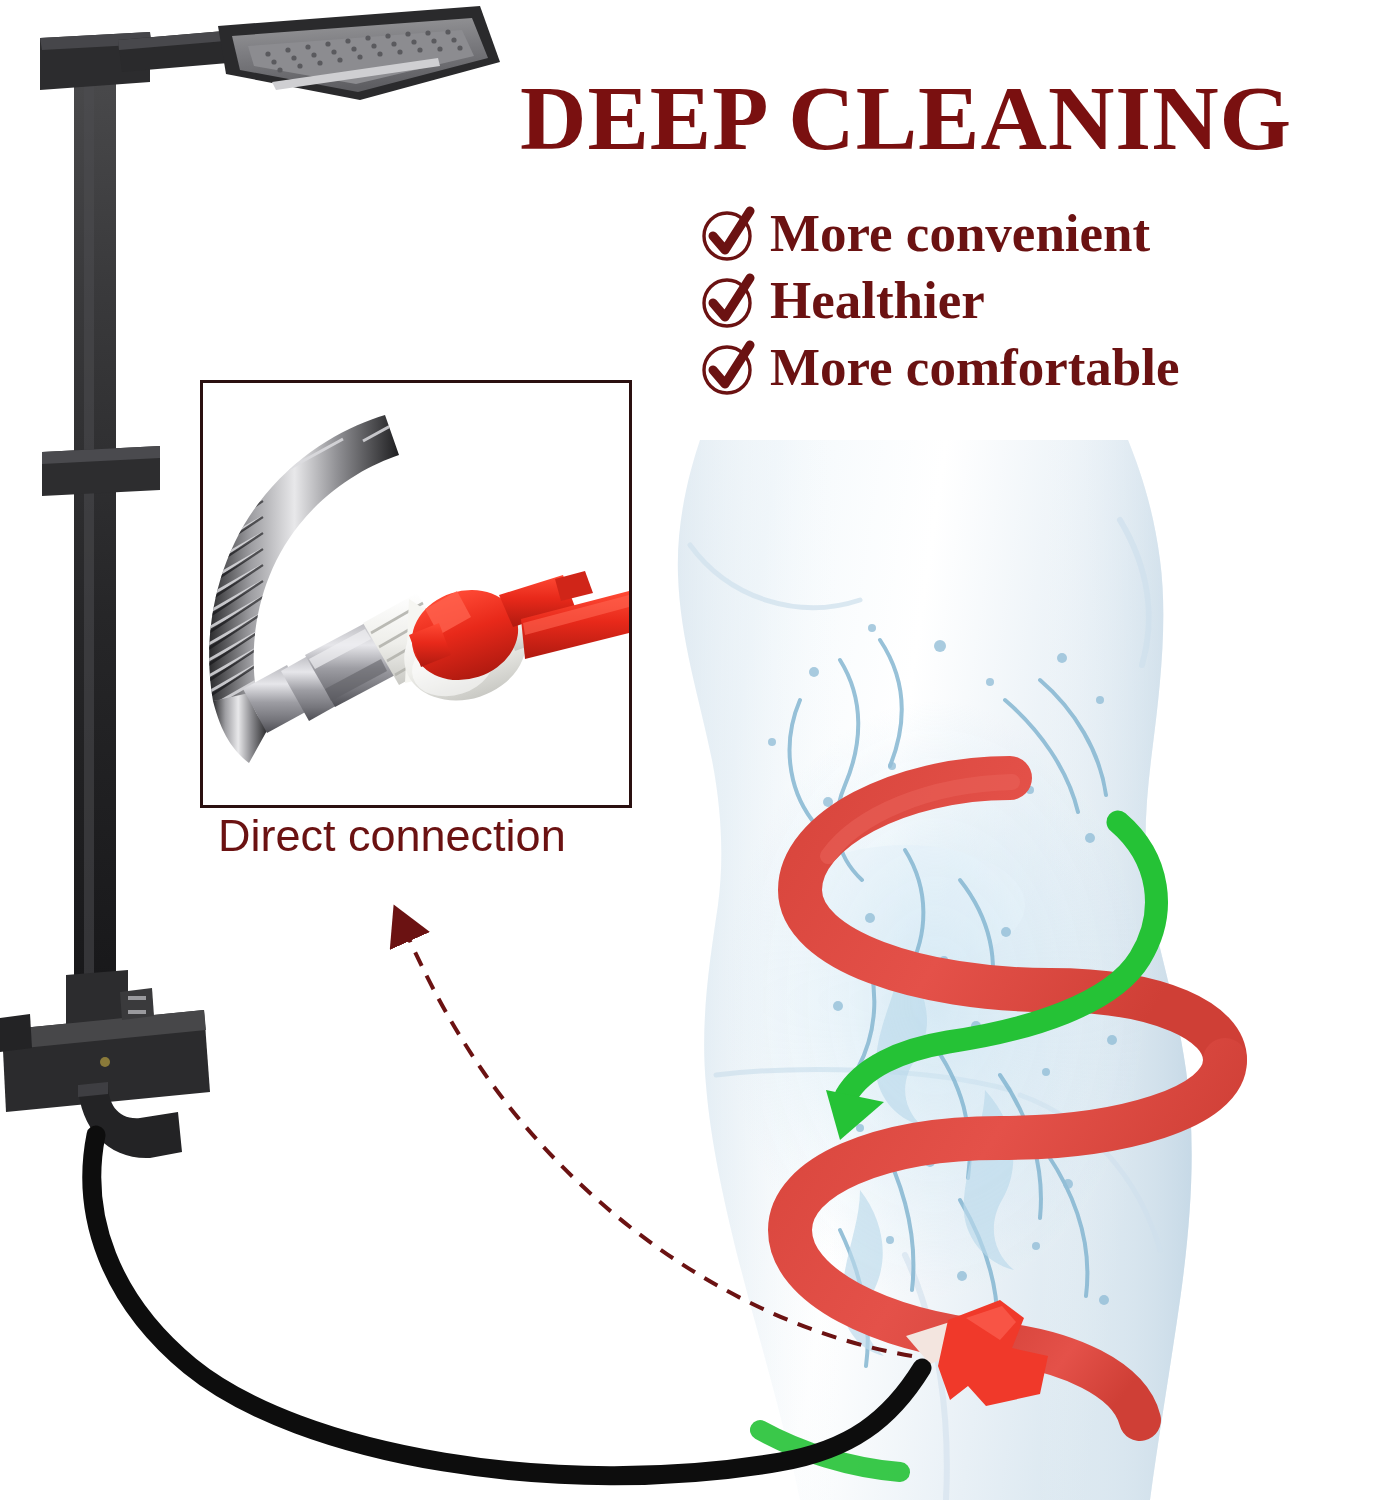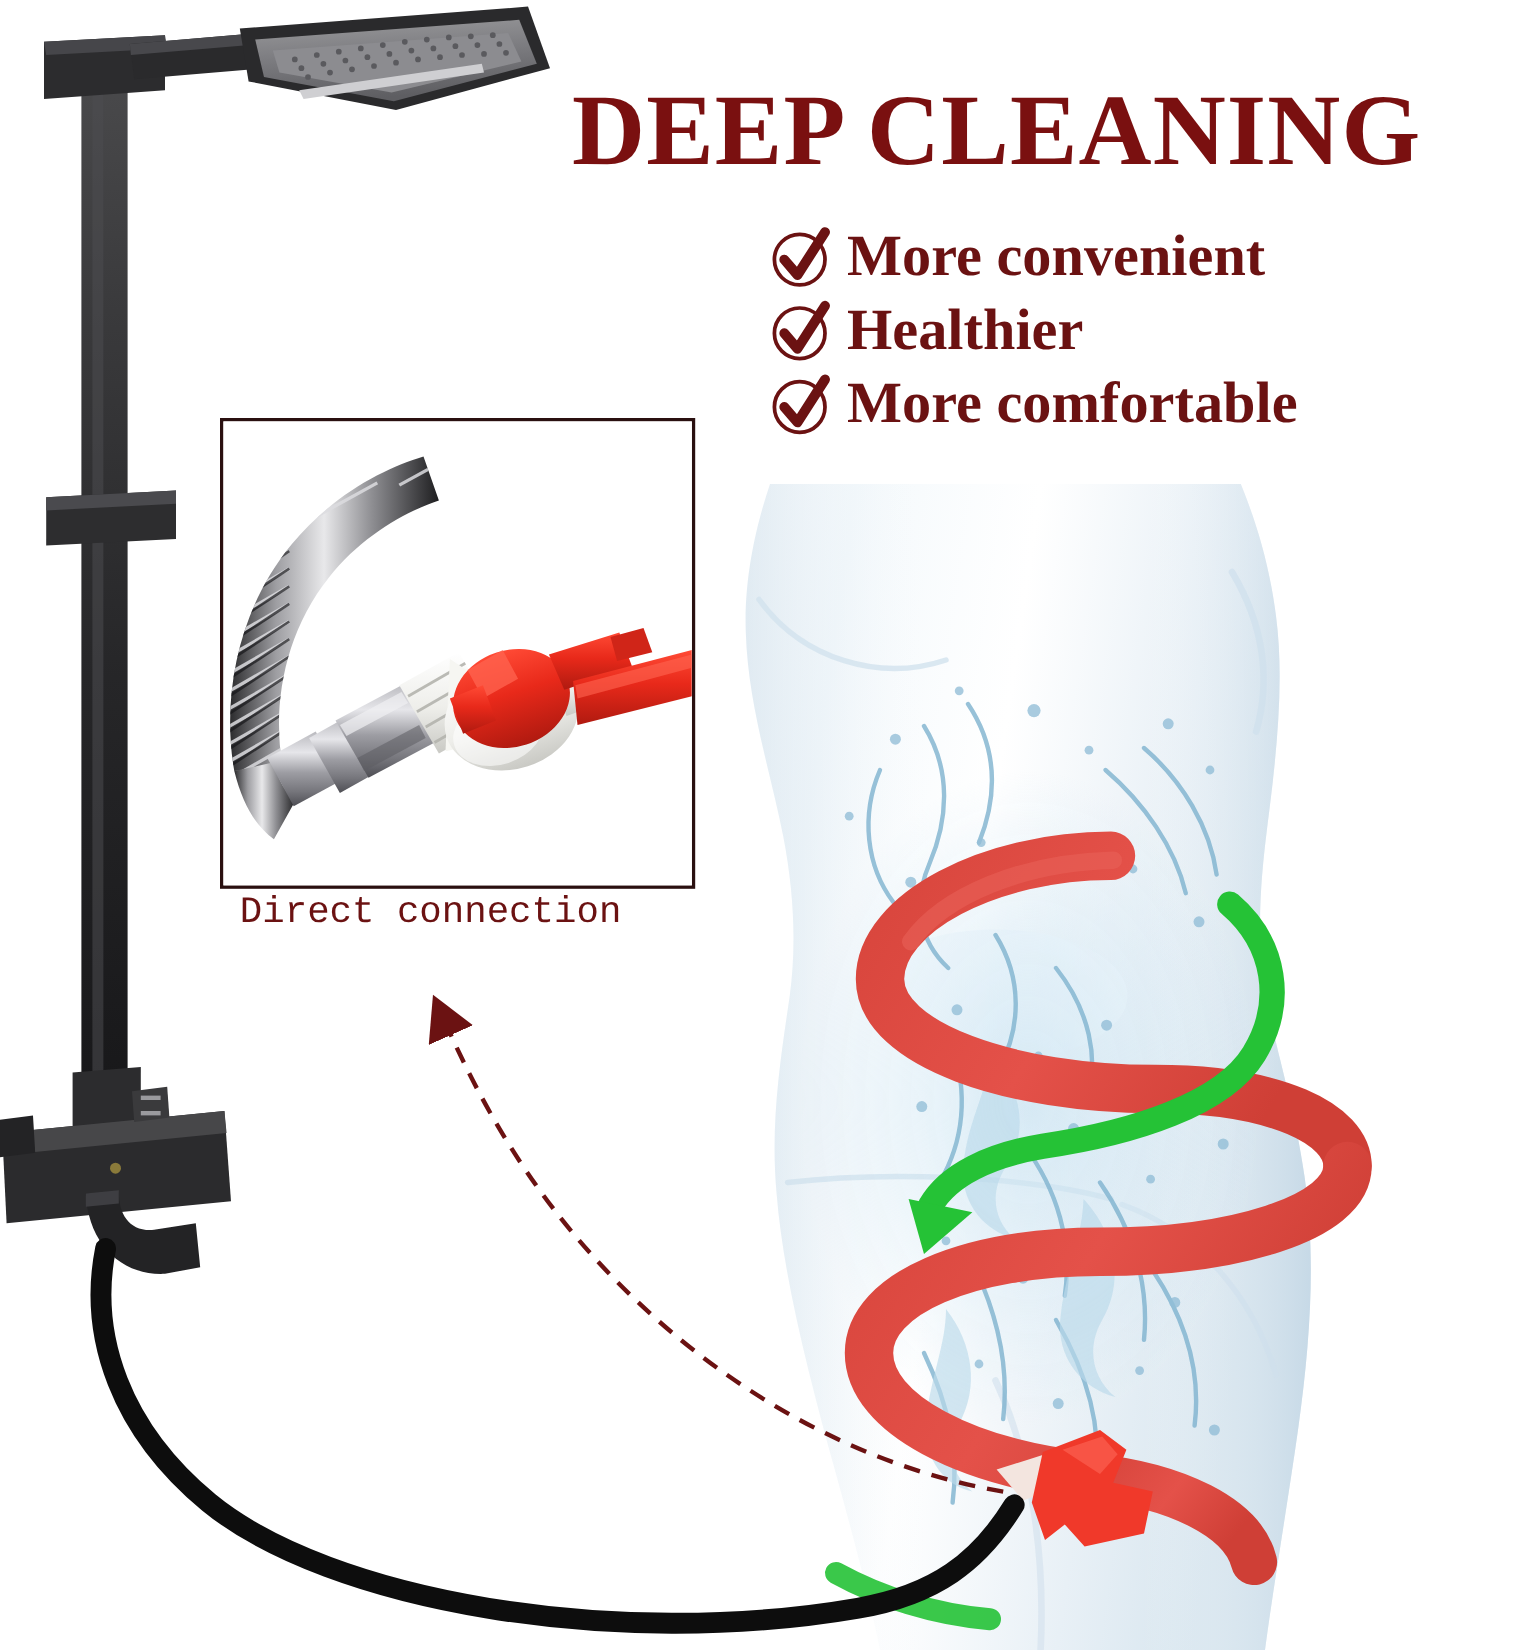--- a/index.html
+++ b/index.html
@@ -75,22 +75,22 @@
     overflow: hidden;
   }
   #inset-frame svg { display: block; }
 
   
   #inset-caption {
     position: absolute;
     left: 218px;
     top: 812px;
     width: 430px;
-    font-family: Liberation Mono, monospace;
-    font-size: 34px;
+    font-family: Liberation Sans, sans-serif;
+    font-size: 45px;
     font-weight: 400;
     color: #6b1212;
     line-height: 1.08;
   }
   #inset-caption .cap-line { display: block; white-space: nowrap; }
 
   
   #art {
     position: absolute;
     left: 0;

